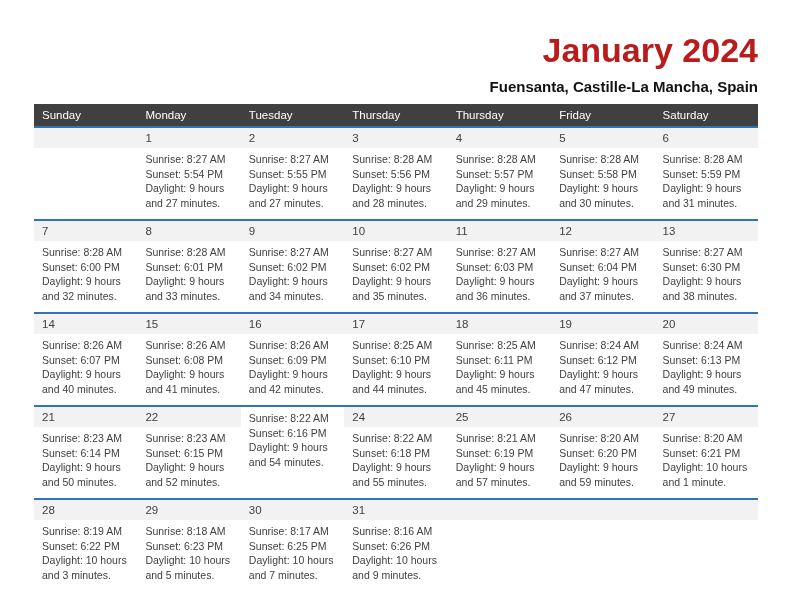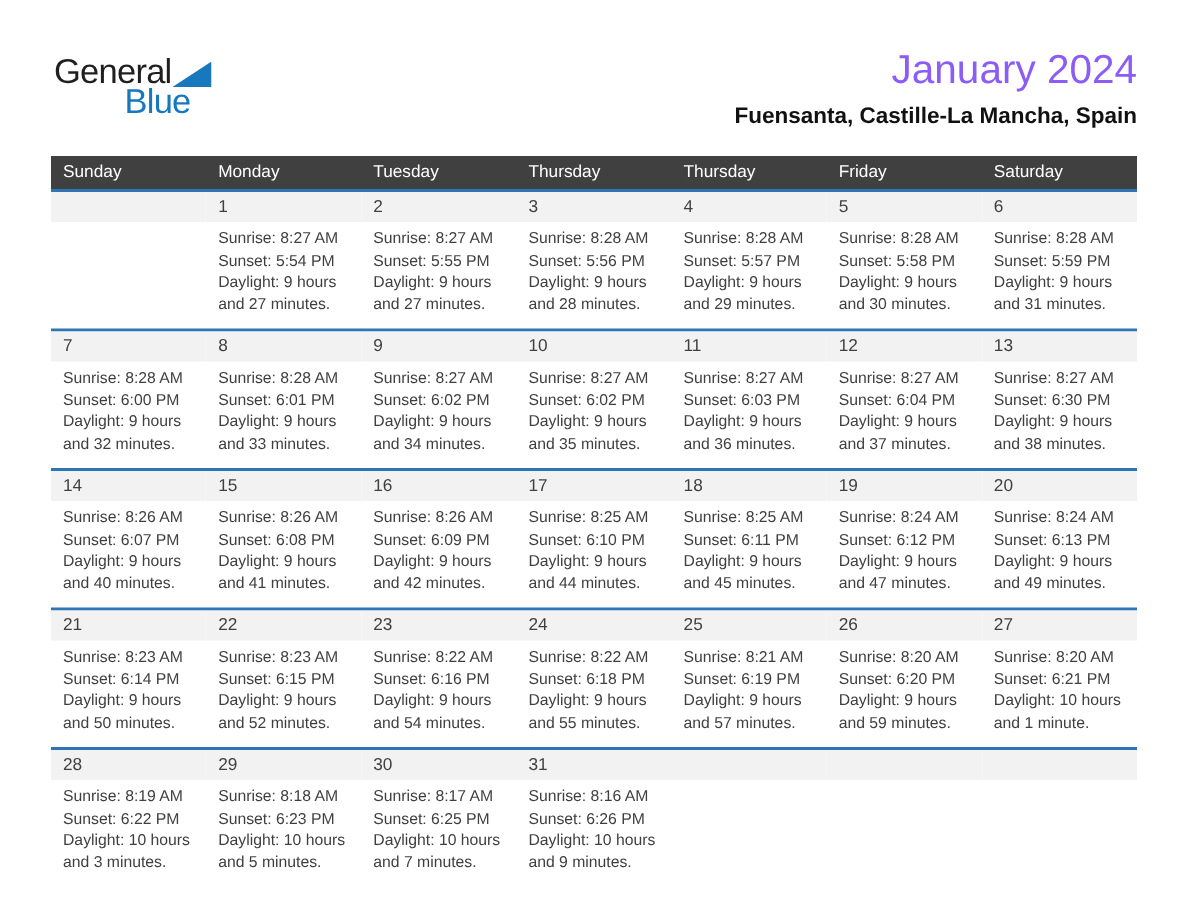--- a/index.html
+++ b/index.html
@@ -22,21 +22,21 @@
     font-size: 23px; color: #1f1f1f; letter-spacing: -0.5px; line-height: 1;
   }
   .logo-tri { width: 26px; height: 17px; margin-left: 1px; margin-bottom: 1px; }
   .logo-blue {
     font-size: 23px; color: #1878be; letter-spacing: -0.5px; line-height: 1;
     margin-left: 47px; margin-top: -3px;
   }
   .titles {
     position: absolute; right: 34px; top: 30px; text-align: right;
   }
-  .cal-title { font-size: 27px; color: #8b5cf6; font-weight: 400; line-height: 1.2; }
+  .cal-title { font-size: 34px; color: #b91c1c; font-weight: 700; line-height: 1.2; }
   .cal-subtitle { font-size: 15px; color: #111111; font-weight: 700; margin-top: 7px; }
 
   .calendar {
     position: absolute; top: 104px; left: 34px; width: 724px;
   }
   .weekday-row {
     display: grid; grid-template-columns: repeat(7, 1fr);
     background: #404040; height: 22px;
   }
   .weekday-cell {
@@ -54,29 +54,20 @@
   }
   .day-details { padding: 4px 2px 0 8px; }
   .detail-line {
     font-size: 10.5px; line-height: 14.6px; color: #3f3f3f; white-space: nowrap;
   }
 </style>
 </head>
 <body>
 
 <div class="page-header">
-  <div class="logo">
-    <div class="logo-top">
-      <span class="logo-general">General</span>
-      <svg class="logo-tri" viewBox="0 0 26 17" xmlns="http://www.w3.org/2000/svg">
-        <polygon points="0,17 26,17 26,0" fill="#1878be"></polygon>
-      </svg>
-    </div>
-    <div class="logo-blue">Blue</div>
-  </div>
   <div class="titles">
     <div class="cal-title">January 2024</div>
     <div class="cal-subtitle">Fuensanta, Castille-La Mancha, Spain</div>
   </div>
 </div>
 
 <div class="calendar">
   <div class="weekday-row">
       <div class="weekday-cell">Sunday</div>
       <div class="weekday-cell">Monday</div>
@@ -290,21 +281,20 @@
         <div class="day-cell">
           <div class="day-num">22</div>
           <div class="day-details">
             <div class="detail-line">Sunrise: 8:23 AM</div>
             <div class="detail-line">Sunset: 6:15 PM</div>
             <div class="detail-line">Daylight: 9 hours</div>
             <div class="detail-line">and 52 minutes.</div>
           </div>
         </div>
         <div class="day-cell">
-          <div class="day-num">23</div>
           <div class="day-details">
             <div class="detail-line">Sunrise: 8:22 AM</div>
             <div class="detail-line">Sunset: 6:16 PM</div>
             <div class="detail-line">Daylight: 9 hours</div>
             <div class="detail-line">and 54 minutes.</div>
           </div>
         </div>
         <div class="day-cell">
           <div class="day-num">24</div>
           <div class="day-details">

